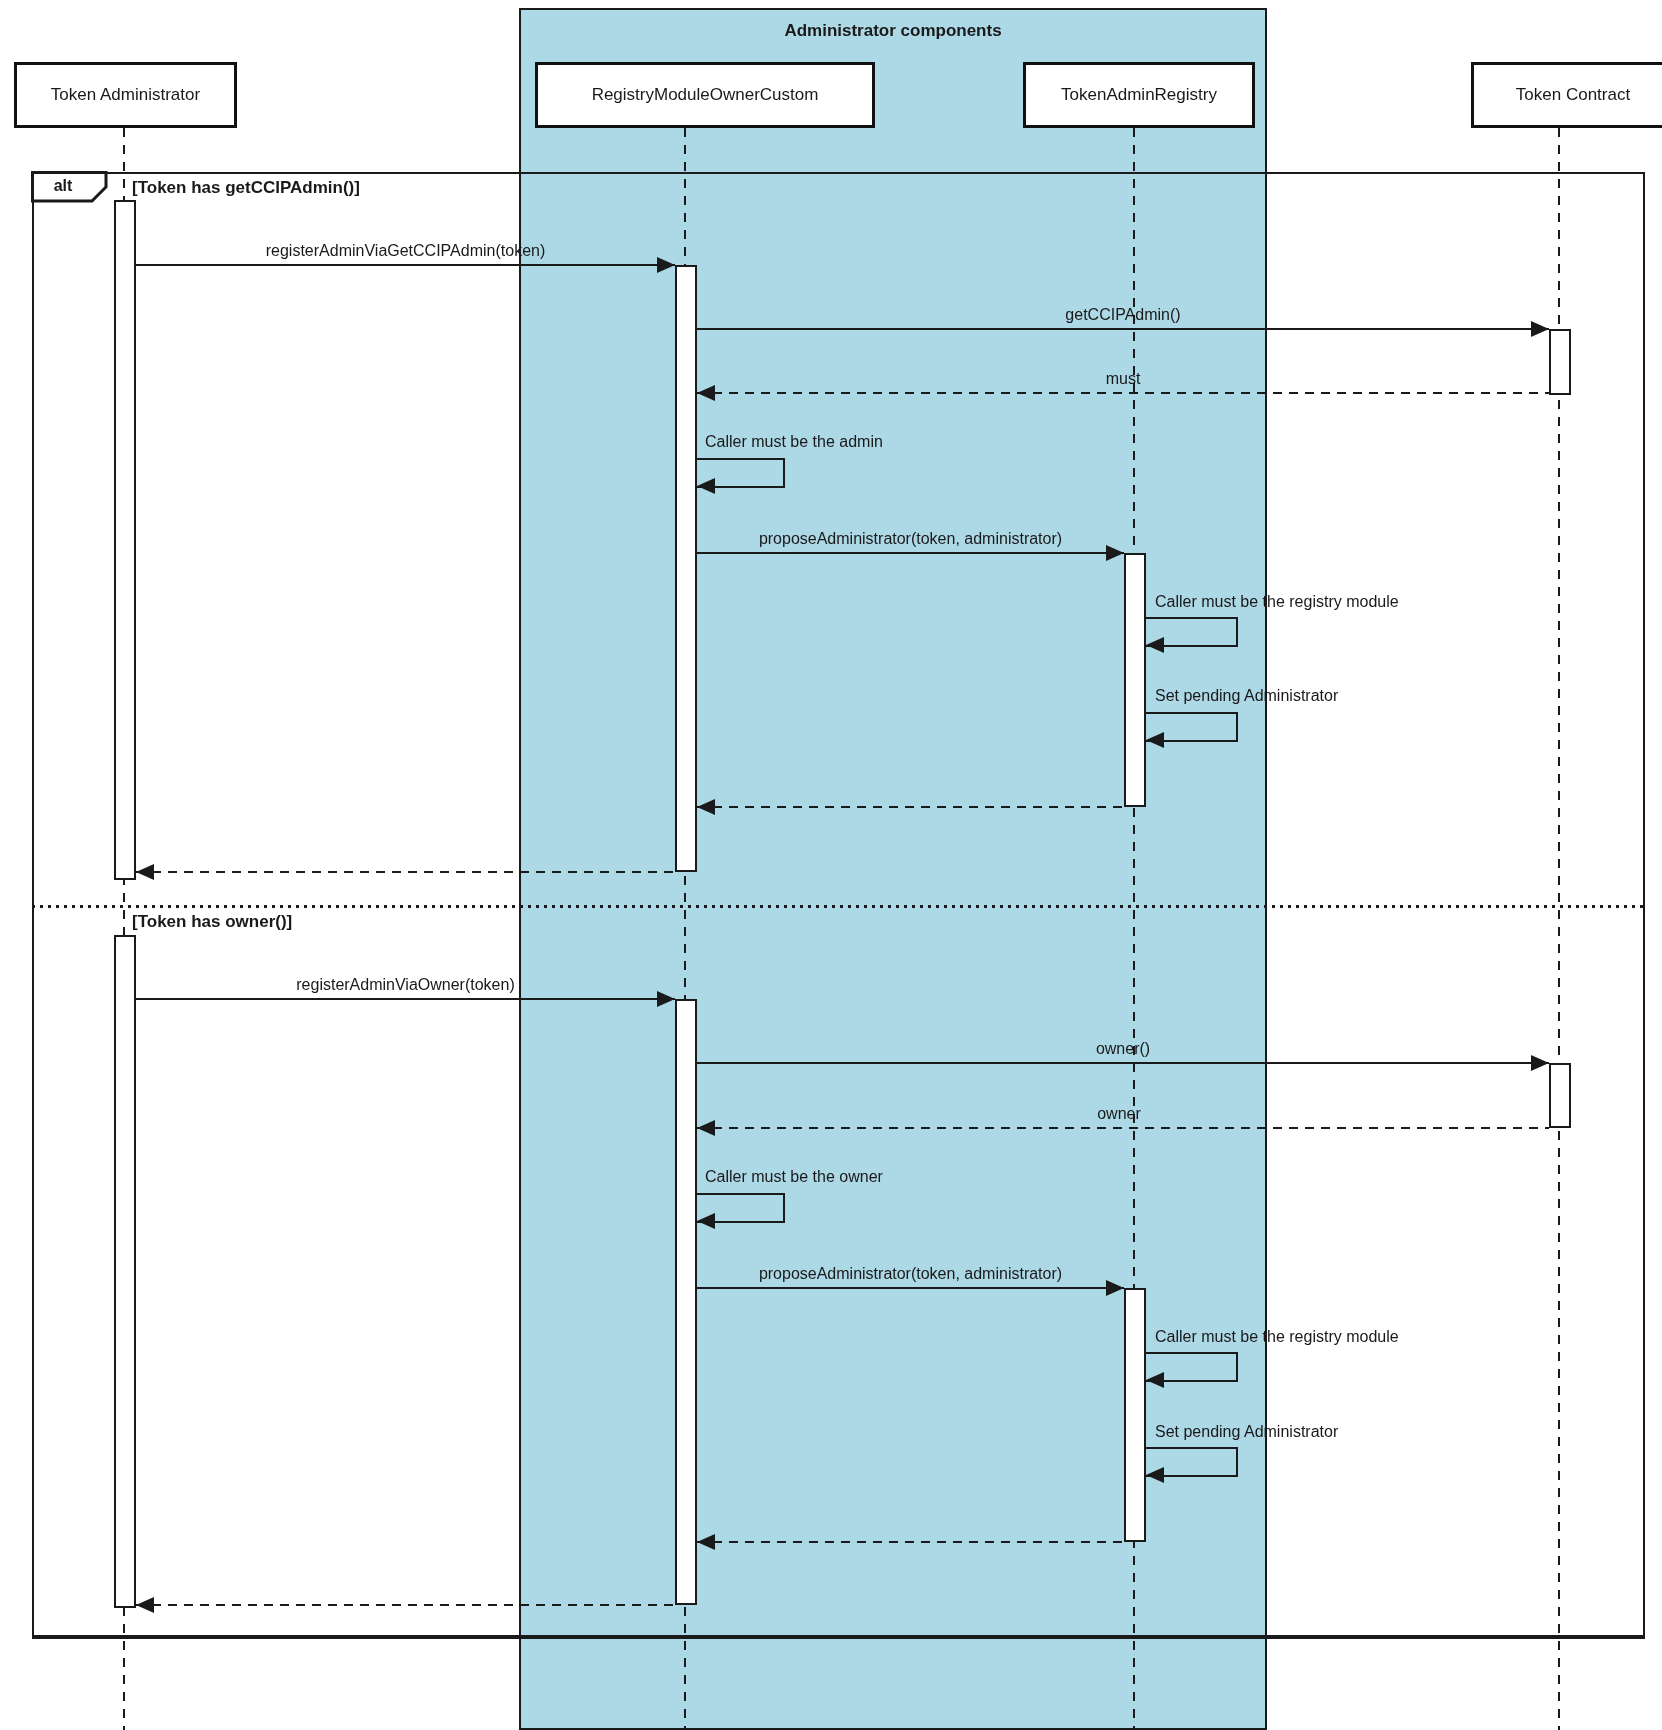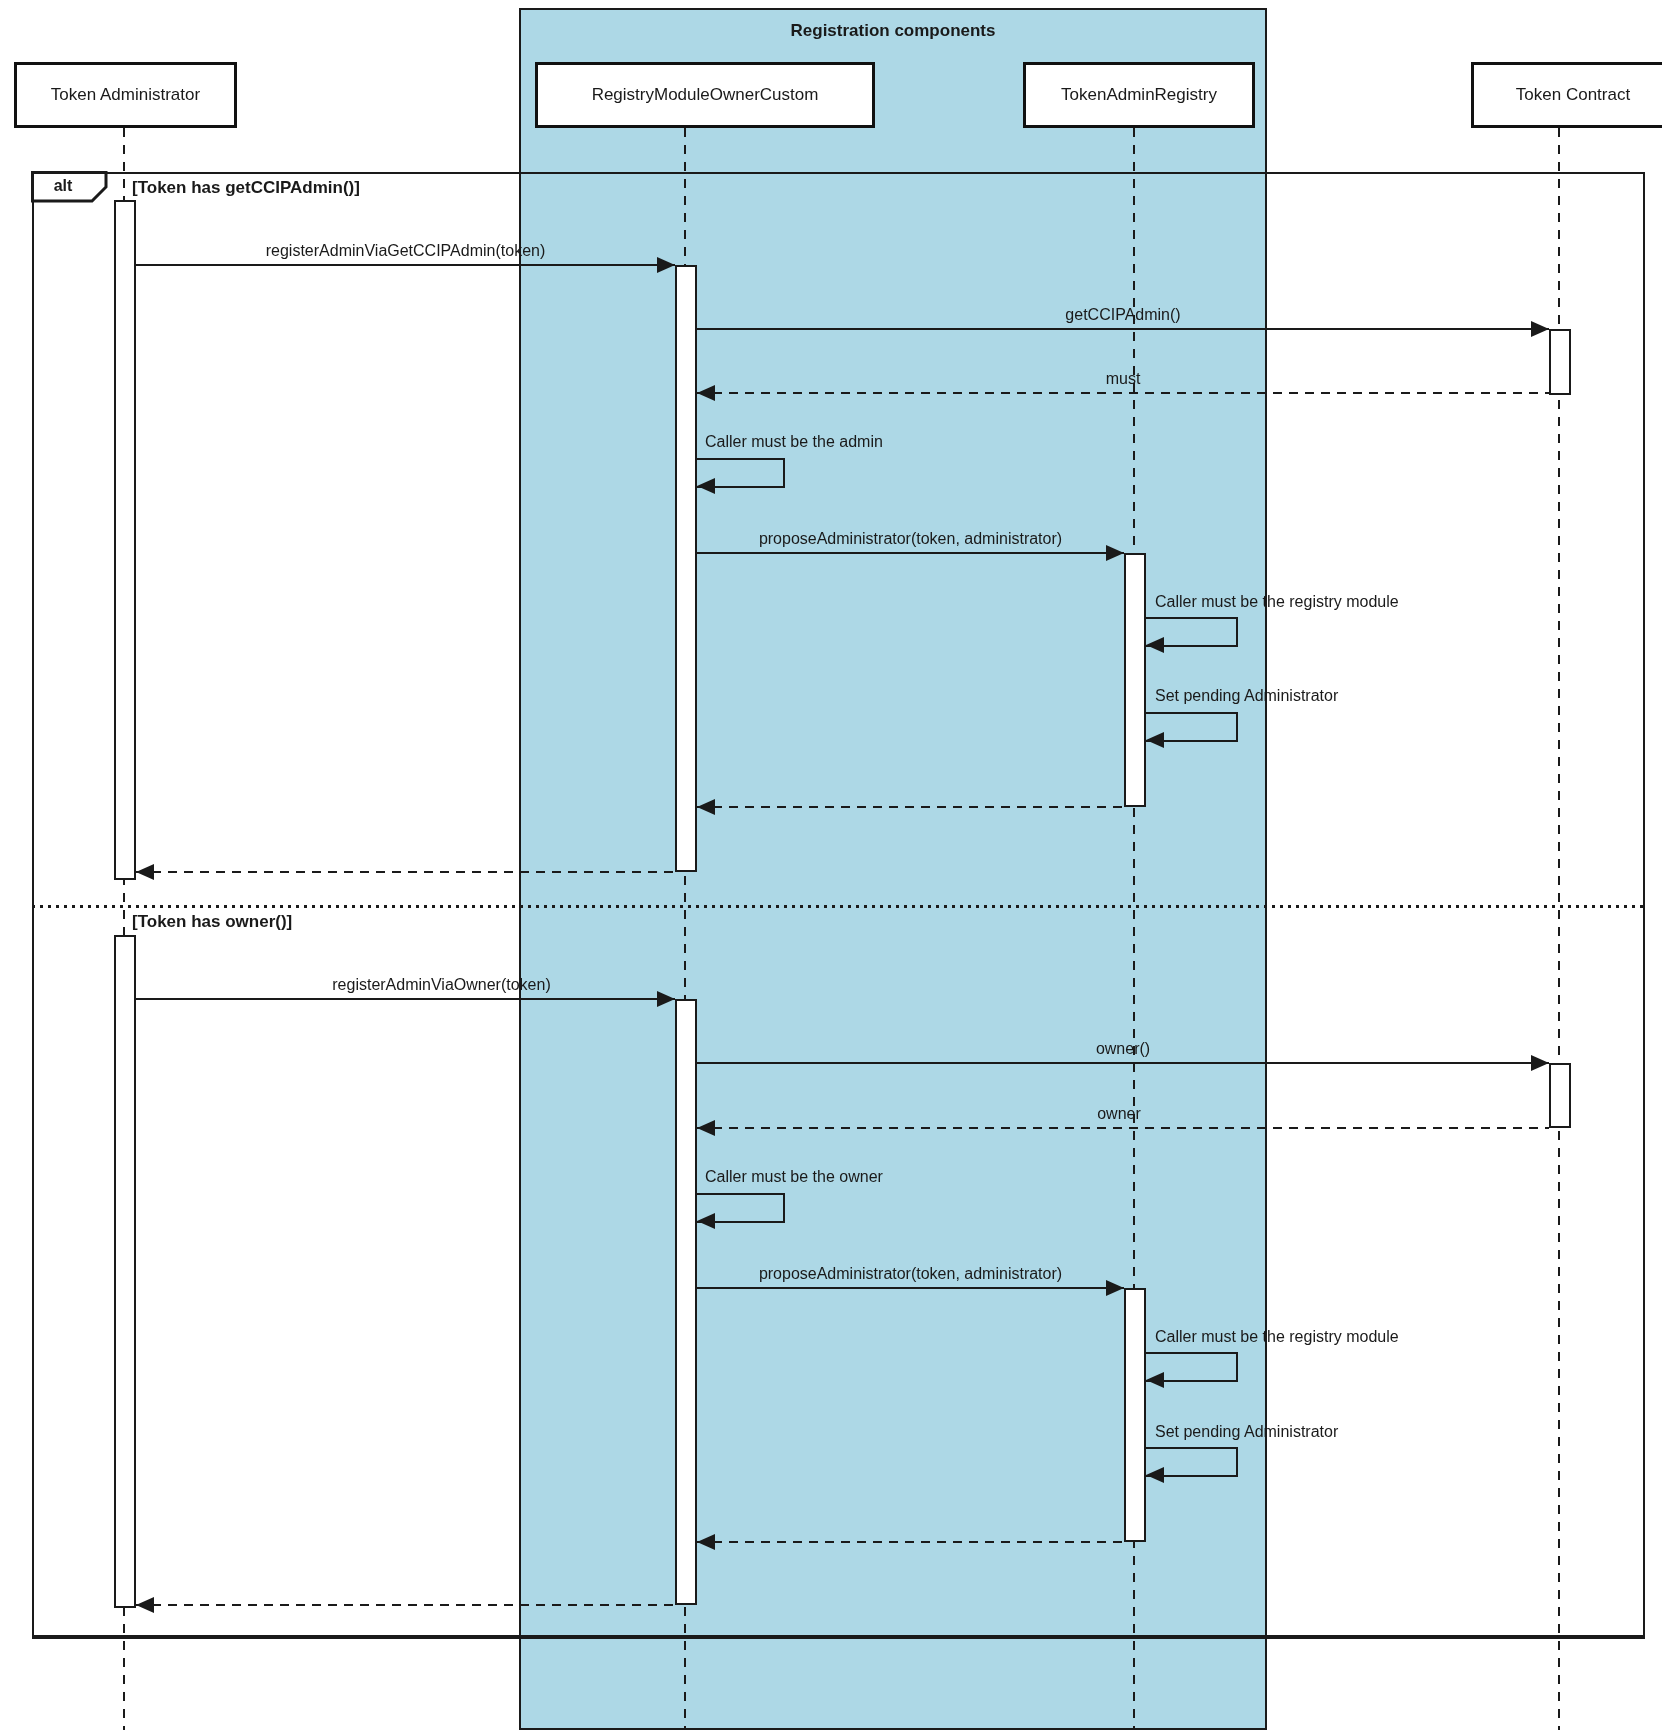--- a/index.html
+++ b/index.html
@@ -22,21 +22,21 @@
   .arrow-r{width:0;height:0;border-top:8px solid transparent;border-bottom:8px solid transparent;border-left:18px solid #1a1a1a;z-index:7;}
   .arrow-l{width:0;height:0;border-top:8px solid transparent;border-bottom:8px solid transparent;border-right:18px solid #1a1a1a;z-index:7;}
   .self-loop{border:2px solid #1a1a1a;border-left:none;box-sizing:border-box;z-index:6;background:transparent;}
 </style>
 </head>
 <body>
 
 <div id="canvas">
 
   <div class="abs group-box" style="left:519px;top:8px;width:748px;height:1722px;"></div>
-  <div class="abs group-title" style="left:519px;top:21px;width:748px;">Registration components</div>
+  <div class="abs group-title" style="left:519px;top:21px;width:748px;">Administrator components</div>
 
   <div class="abs lifeline" style="left:123px;top:128px;height:1602px;"></div>
   <div class="abs lifeline" style="left:684px;top:128px;height:1602px;"></div>
   <div class="abs lifeline" style="left:1133px;top:128px;height:1602px;"></div>
   <div class="abs lifeline" style="left:1558px;top:128px;height:1602px;"></div>
 
   <div class="abs participant" style="left:14px;top:62px;width:223px;height:66px;">
     <span>Token Administrator</span>
   </div>
   <div class="abs participant" style="left:535px;top:62px;width:340px;height:66px;">
@@ -96,21 +96,21 @@
   <div class="abs msg-label left" style="left:1155px;top:686px;width:320px;">Set pending Administrator</div>
   <div class="abs self-loop" style="left:1146px;top:712px;width:92px;height:30px;"></div>
   <div class="abs arrow-l" style="left:1146px;top:732px;"></div>
 
   <div class="abs msg-line dashed" style="left:697px;top:806px;width:427px;"></div>
   <div class="abs arrow-l" style="left:697px;top:799px;"></div>
 
   <div class="abs msg-line dashed" style="left:136px;top:871px;width:539px;"></div>
   <div class="abs arrow-l" style="left:136px;top:864px;"></div>
 
-  <div class="abs msg-label" style="left:136px;top:975px;width:539px;padding-left:36px;">registerAdminViaOwner(token)</div>
+  <div class="abs msg-label" style="left:136px;top:975px;width:539px;">registerAdminViaOwner(token)</div>
   <div class="abs msg-line" style="left:136px;top:998px;width:539px;"></div>
   <div class="abs arrow-r" style="left:657px;top:991px;"></div>
 
   <div class="abs msg-label" style="left:697px;top:1039px;width:852px;">owner()</div>
   <div class="abs msg-line" style="left:697px;top:1062px;width:852px;"></div>
   <div class="abs arrow-r" style="left:1531px;top:1055px;"></div>
 
   <div class="abs msg-label" style="left:697px;top:1104px;width:844px;">owner</div>
   <div class="abs msg-line dashed" style="left:697px;top:1127px;width:852px;"></div>
   <div class="abs arrow-l" style="left:697px;top:1120px;"></div>

